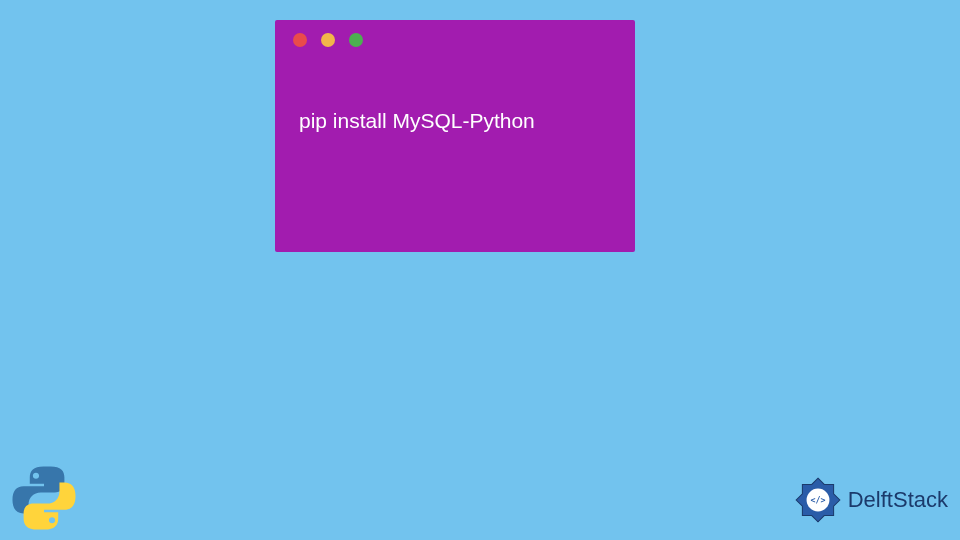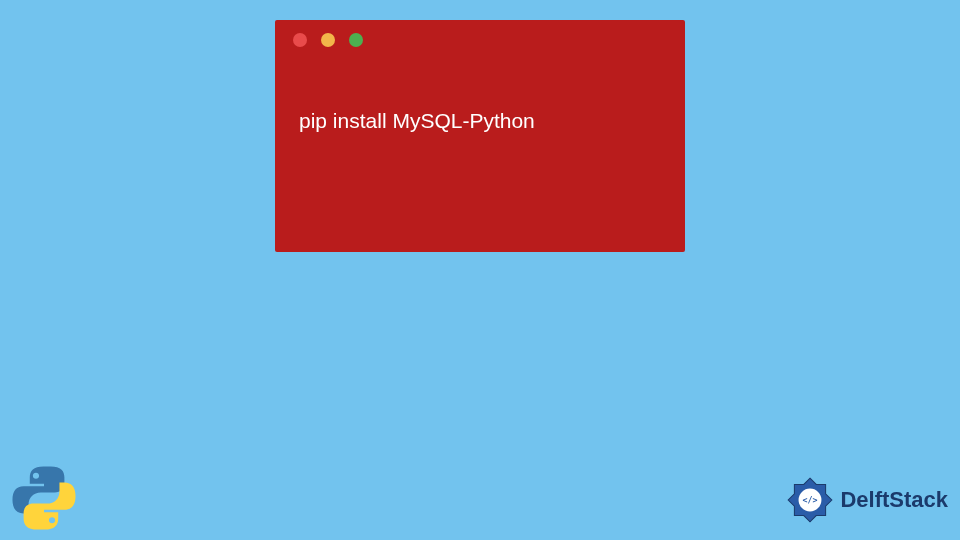--- a/index.html
+++ b/index.html
@@ -8,23 +8,23 @@
       height: 540px;
       background: #72c3ee;
       position: relative;
       font-family: Arial, sans-serif;
       overflow: hidden;
     }
     .terminal {
       position: absolute;
       left: 275px;
       top: 20px;
-      width: 410px;
+      width: 360px;
       height: 232px;
-      background: #b91c1c;
+      background: #a21caf;
       border-radius: 2px;
     }
     .titlebar {
       height: 40px;
       display: flex;
       align-items: center;
       padding-left: 18px;
       gap: 14px;
     }
     .dot {
@@ -60,21 +60,21 @@
       align-items: center;
       gap: 4px;
     }
     .brand-icon {
       width: 52px;
       height: 52px;
     }
     .brand-text {
       color: #1b3a6b;
       font-size: 22px;
-      font-weight: 700;
+      font-weight: 400;
     }
   </style>
 </head>
 <body>
 
 <div class="terminal">
   <div class="titlebar">
     <div class="dot red"></div>
     <div class="dot yellow"></div>
     <div class="dot green"></div>

